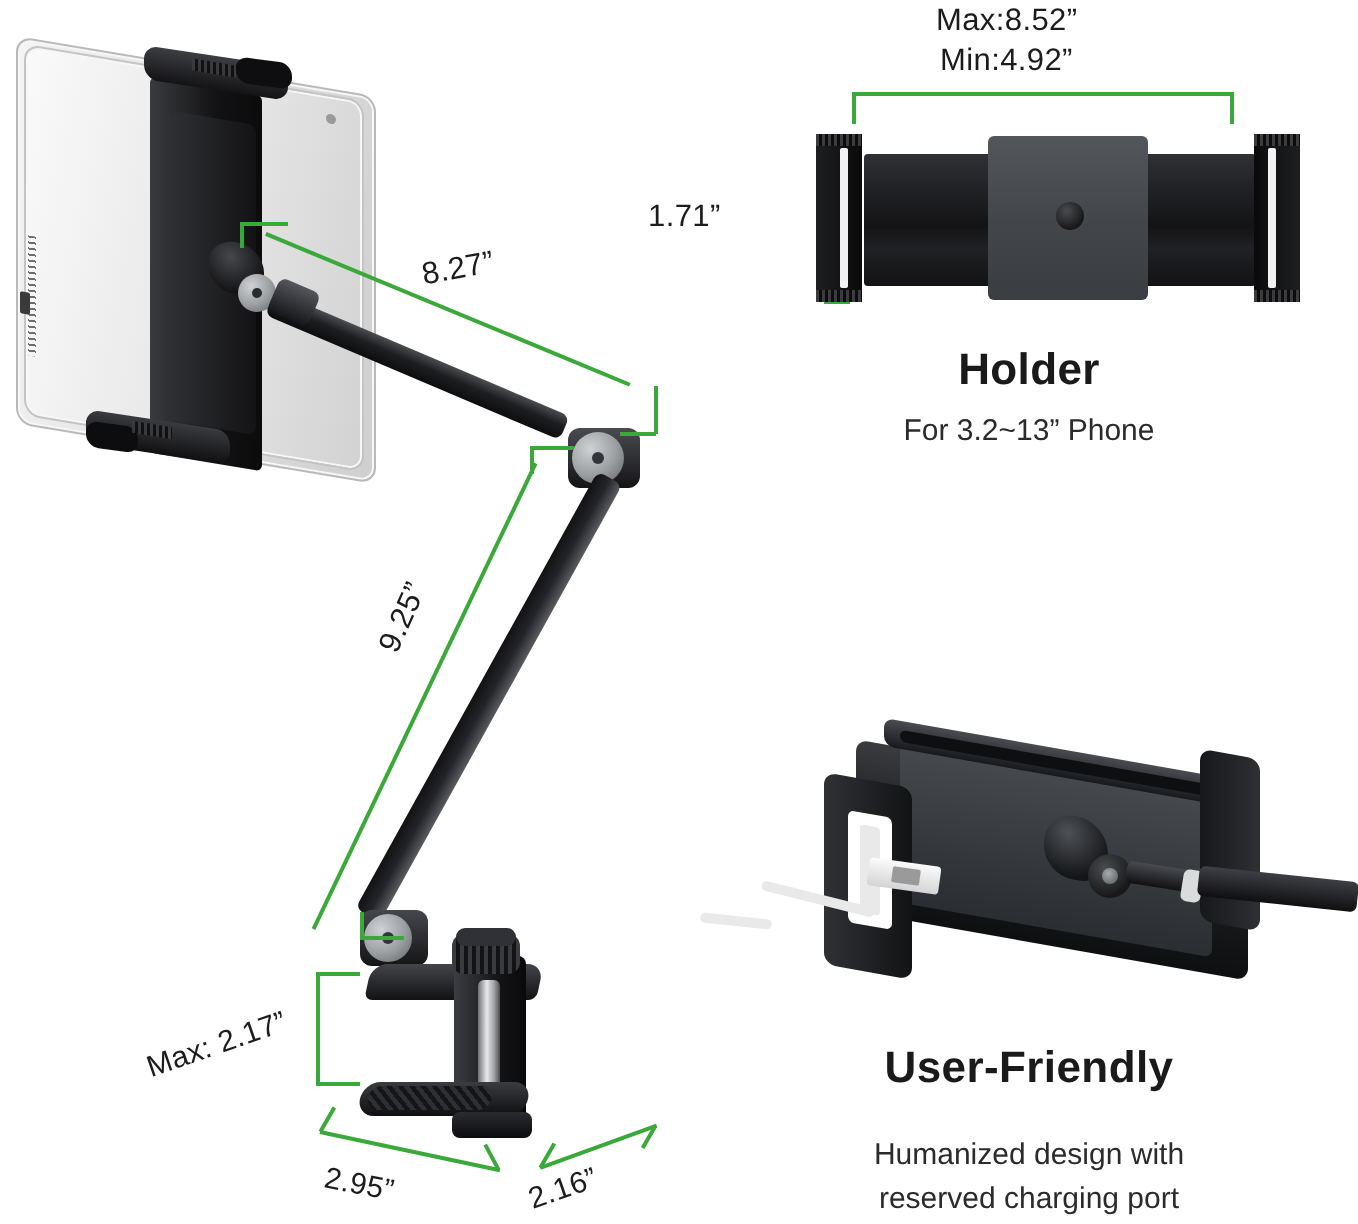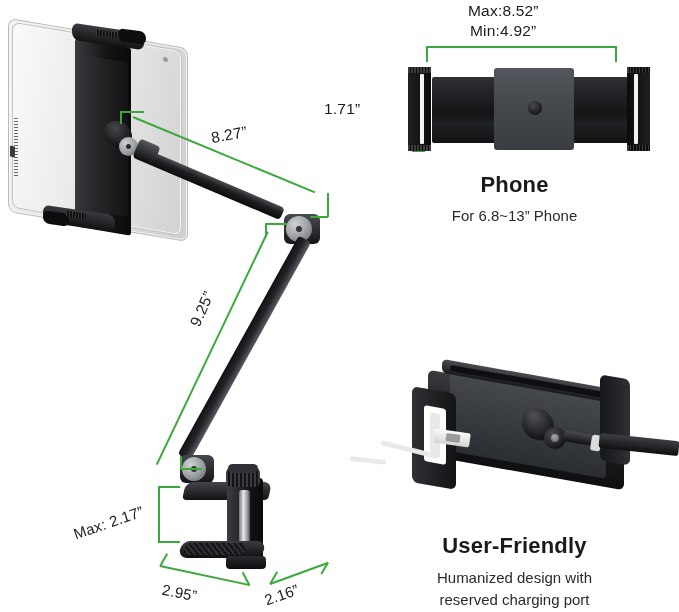--- a/index.html
+++ b/index.html
@@ -217,22 +217,22 @@
       <div class="teeth" style="left:58px;top:67px;width:23px;height:6px;"></div>
       <div class="teeth" style="left:58px;top:145px;width:23px;height:6px;"></div>
 
       <div class="grip" style="left:277px;top:67px;width:23px;height:84px;
            background:linear-gradient(to right,#0a0a0b,#1e1f21);"></div>
       <div class="gripline" style="left:284px;top:74px;width:4px;height:70px;"></div>
       <div class="teeth" style="left:277px;top:67px;width:23px;height:6px;"></div>
       <div class="teeth" style="left:277px;top:145px;width:23px;height:6px;"></div>
     </div>
 
-    <div class="cap-title abs" style="left:0;top:172px;width:329px;">Phone</div>
-    <div class="cap-sub abs" style="left:0;top:205px;width:329px;">For 6.8~13” Phone</div>
+    <div class="cap-title abs" style="left:0;top:172px;width:329px;">Holder</div>
+    <div class="cap-sub abs" style="left:0;top:205px;width:329px;">For 3.2~13” Phone</div>
   </div>
 
   <div class="abs" style="left:350px;top:355px;width:329px;height:257px;">
 
     <div>
 
       <div class="blk" style="left:78px;top:32px;width:196px;height:86px;border-radius:6px;
            transform:skewY(10deg);background:linear-gradient(to bottom,#3a3c40,#1c1e21 45%,#0e0f10);"></div>
 
       <div class="gry" style="left:100px;top:30px;width:156px;height:80px;border-radius:4px;
@@ -269,18 +269,18 @@
       <div>
         <div class="abs" style="left:84px;top:76px;width:36px;height:14px;border-radius:2px;
              background:linear-gradient(to bottom,#fbfbfb,#d4d4d4);transform:rotate(8deg);"></div>
         <div class="abs" style="left:96px;top:79px;width:14px;height:8px;border-radius:1px;
              background:#9a9a9a;transform:rotate(8deg);"></div>
         <div class="cable" style="left:30px;top:92px;width:58px;height:5px;border-radius:3px;transform:rotate(14deg);"></div>
         <div class="cable" style="left:0px;top:103px;width:36px;height:5px;border-radius:3px;transform:rotate(6deg);"></div>
       </div>
     </div>
 
-    <div class="cap-title abs" style="left:0;top:178px;width:329px;">User-Friendly</div>
+    <div class="cap-title abs" style="left:0;top:166px;width:329px;">User-Friendly</div>
     <div class="cap-sub abs" style="left:0;top:234px;width:329px;">reserved charging port</div>
     <div class="cap-sub abs" style="left:0;top:212px;width:329px;">Humanized design with</div>
   </div>
 
 </div>
 
 </body></html>

